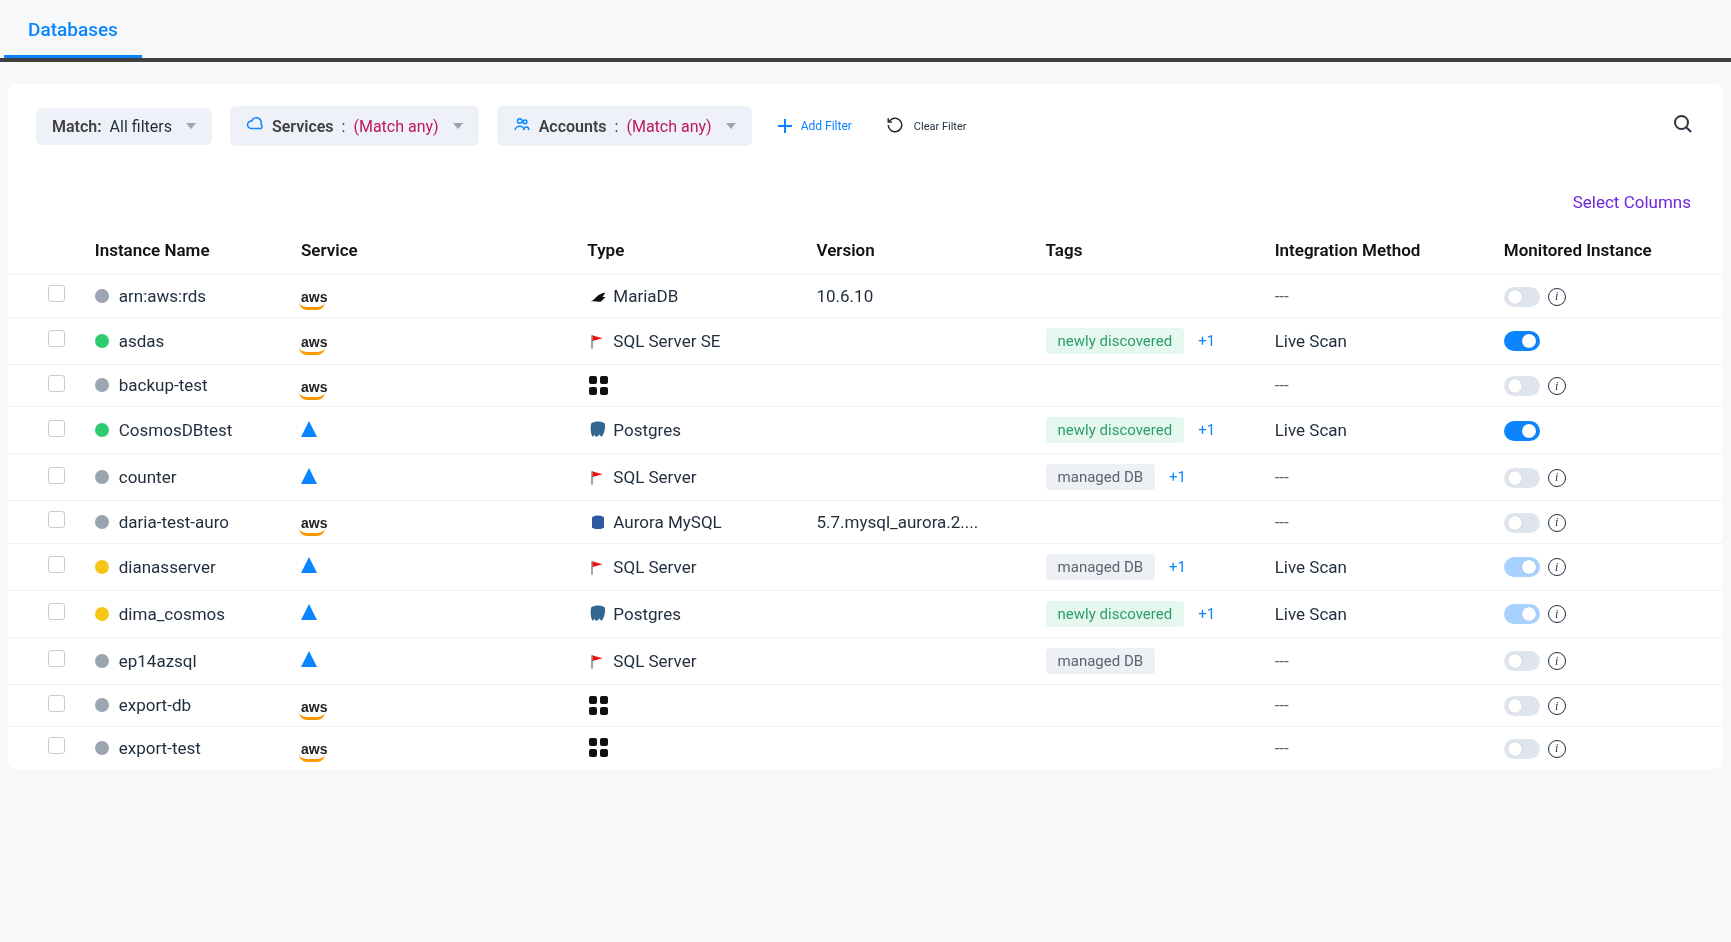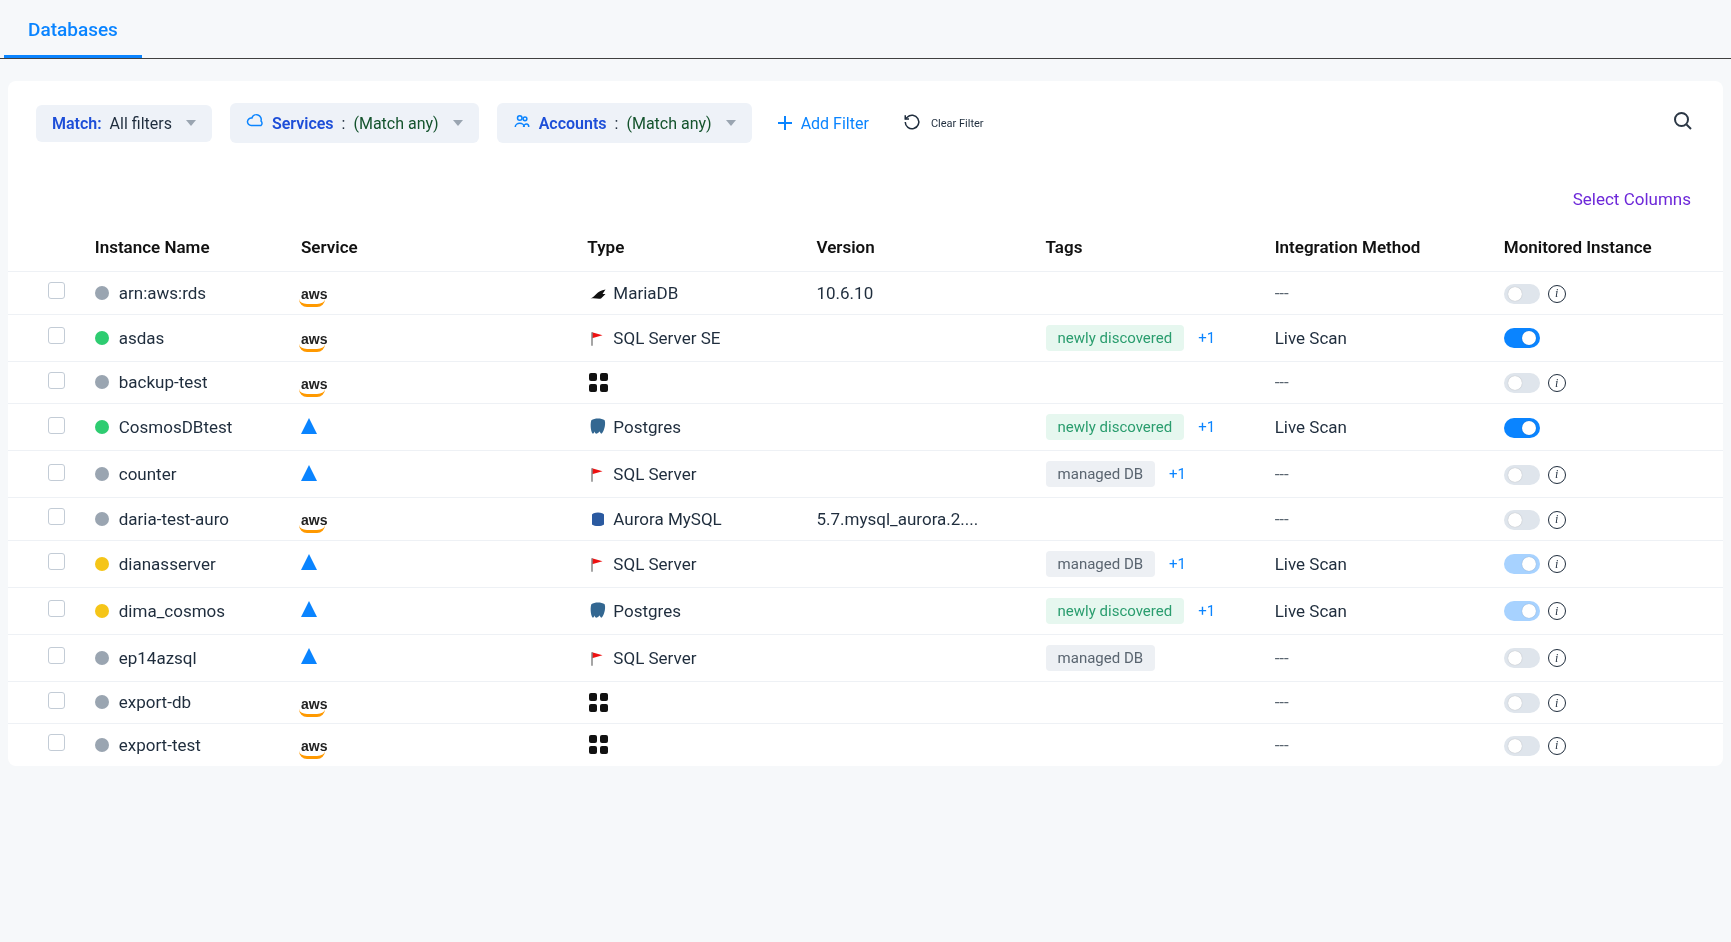--- a/index.html
+++ b/index.html
@@ -6,21 +6,21 @@
   body {
     font-family: -apple-system, "Segoe UI", Roboto, "Helvetica Neue", Arial, sans-serif;
     background: #f6f8fa;
     color: #1f2d3d;
     font-size: 15px;
   }
   .page { width: 1731px; }
 
   .tabs {
     display: flex;
-    border-bottom: 1px solid #404040;
+    border-bottom: 4px solid #404040;
     background: #fff0; 
     padding-top: 8px;
   }
   .tab {
     padding: 10px 24px 14px 24px;
     color: #0a84ff;
     font-weight: 500;
     font-size: 19px;
     border-bottom: 3px solid #0a84ff;
     margin-left: 4px;
@@ -42,32 +42,32 @@
   .chip {
     display: inline-flex;
     align-items: center;
     gap: 8px;
     background: #eef2f8;
     border-radius: 6px;
     padding: 9px 16px;
     color: #1f2d3d;
     font-size: 16px;
   }
-  .chip .strong { color: #1d4ed8; font-weight: 600; }
+  .chip .strong { color: #404040; font-weight: 600; }
   .chip .muted { color: #1f2d3d; }
-  .chip .any { color: #14532d; }
+  .chip .any { color: #be185d; }
   .chev {
     width: 0; height: 0; border-left: 5px solid transparent; border-right: 5px solid transparent;
     border-top: 6px solid #9aa5b1; margin-left: 6px;
   }
   .icon-cloud svg, .icon-users svg { width: 18px; height: 18px; }
 
   .btnlink {
     display: inline-flex; align-items: center; gap: 8px;
-    color: #0a84ff; font-size: 16px; padding: 6px 8px;
+    color: #0a84ff; font-size: 12px; padding: 6px 8px;
   }
   .plus {
     width: 15px; height: 15px; position: relative;
   }
   .plus:before, .plus:after {
     content:""; position:absolute; background:#0a84ff;
   }
   .plus:before { left: 6px; top: 0; width: 2px; height: 14px; }
   .plus:after  { top: 6px; left: 0; height: 2px; width: 14px; }
 

